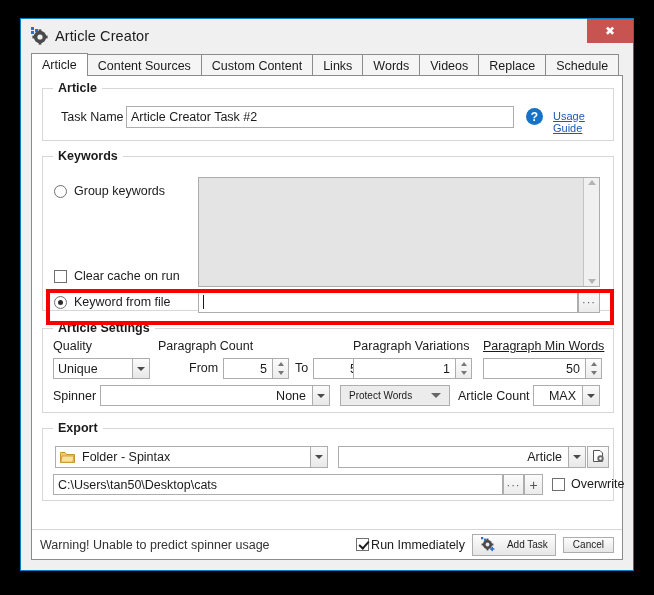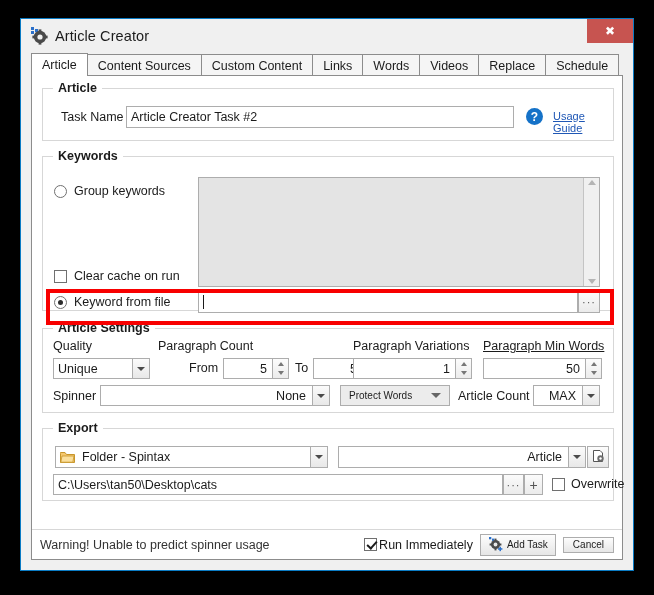--- a/index.html
+++ b/index.html
@@ -496,21 +496,21 @@
       </div>
     </div>
 
     <div id="statusbar">
       <span class="lbl" style="color:#333;">Warning! Unable to predict spinner usage</span>
       <div style="margin-left:auto; display:flex; align-items:center; gap:7px;">
         <div style="display:flex; align-items:center; gap:2px;text-align:center;">
           <span class="check on"></span>
           <span class="lbl">Run Immediately</span>
         </div>
-        <div class="btn" style="height:22px; padding:0 7px; gap:4px;">
+        <div class="btn" style="height:22px; padding:0 7px; gap:12px;">
           <span style="display:flex;align-items:center;">
             <svg width="15" height="15" viewBox="0 0 15 15">
               <rect x="1" y="0" width="2.3" height="2.3" fill="#2a6fc9"></rect>
               <rect x="4" y="1.6" width="2.3" height="2.3" fill="#2a6fc9"></rect>
               <circle cx="7.5" cy="7.5" r="4.6" fill="#4a4a4a"></circle>
               <circle cx="7.5" cy="7.5" r="1.9" fill="#e8e8e8"></circle>
               <rect x="6.5" y="1.6" width="2" height="2.3" fill="#4a4a4a"></rect>
               <rect x="6.5" y="11.1" width="2" height="2.3" fill="#4a4a4a"></rect>
               <rect x="1.6" y="6.5" width="2.3" height="2" fill="#4a4a4a"></rect>
               <rect x="11.1" y="6.5" width="2.3" height="2" fill="#4a4a4a"></rect>

